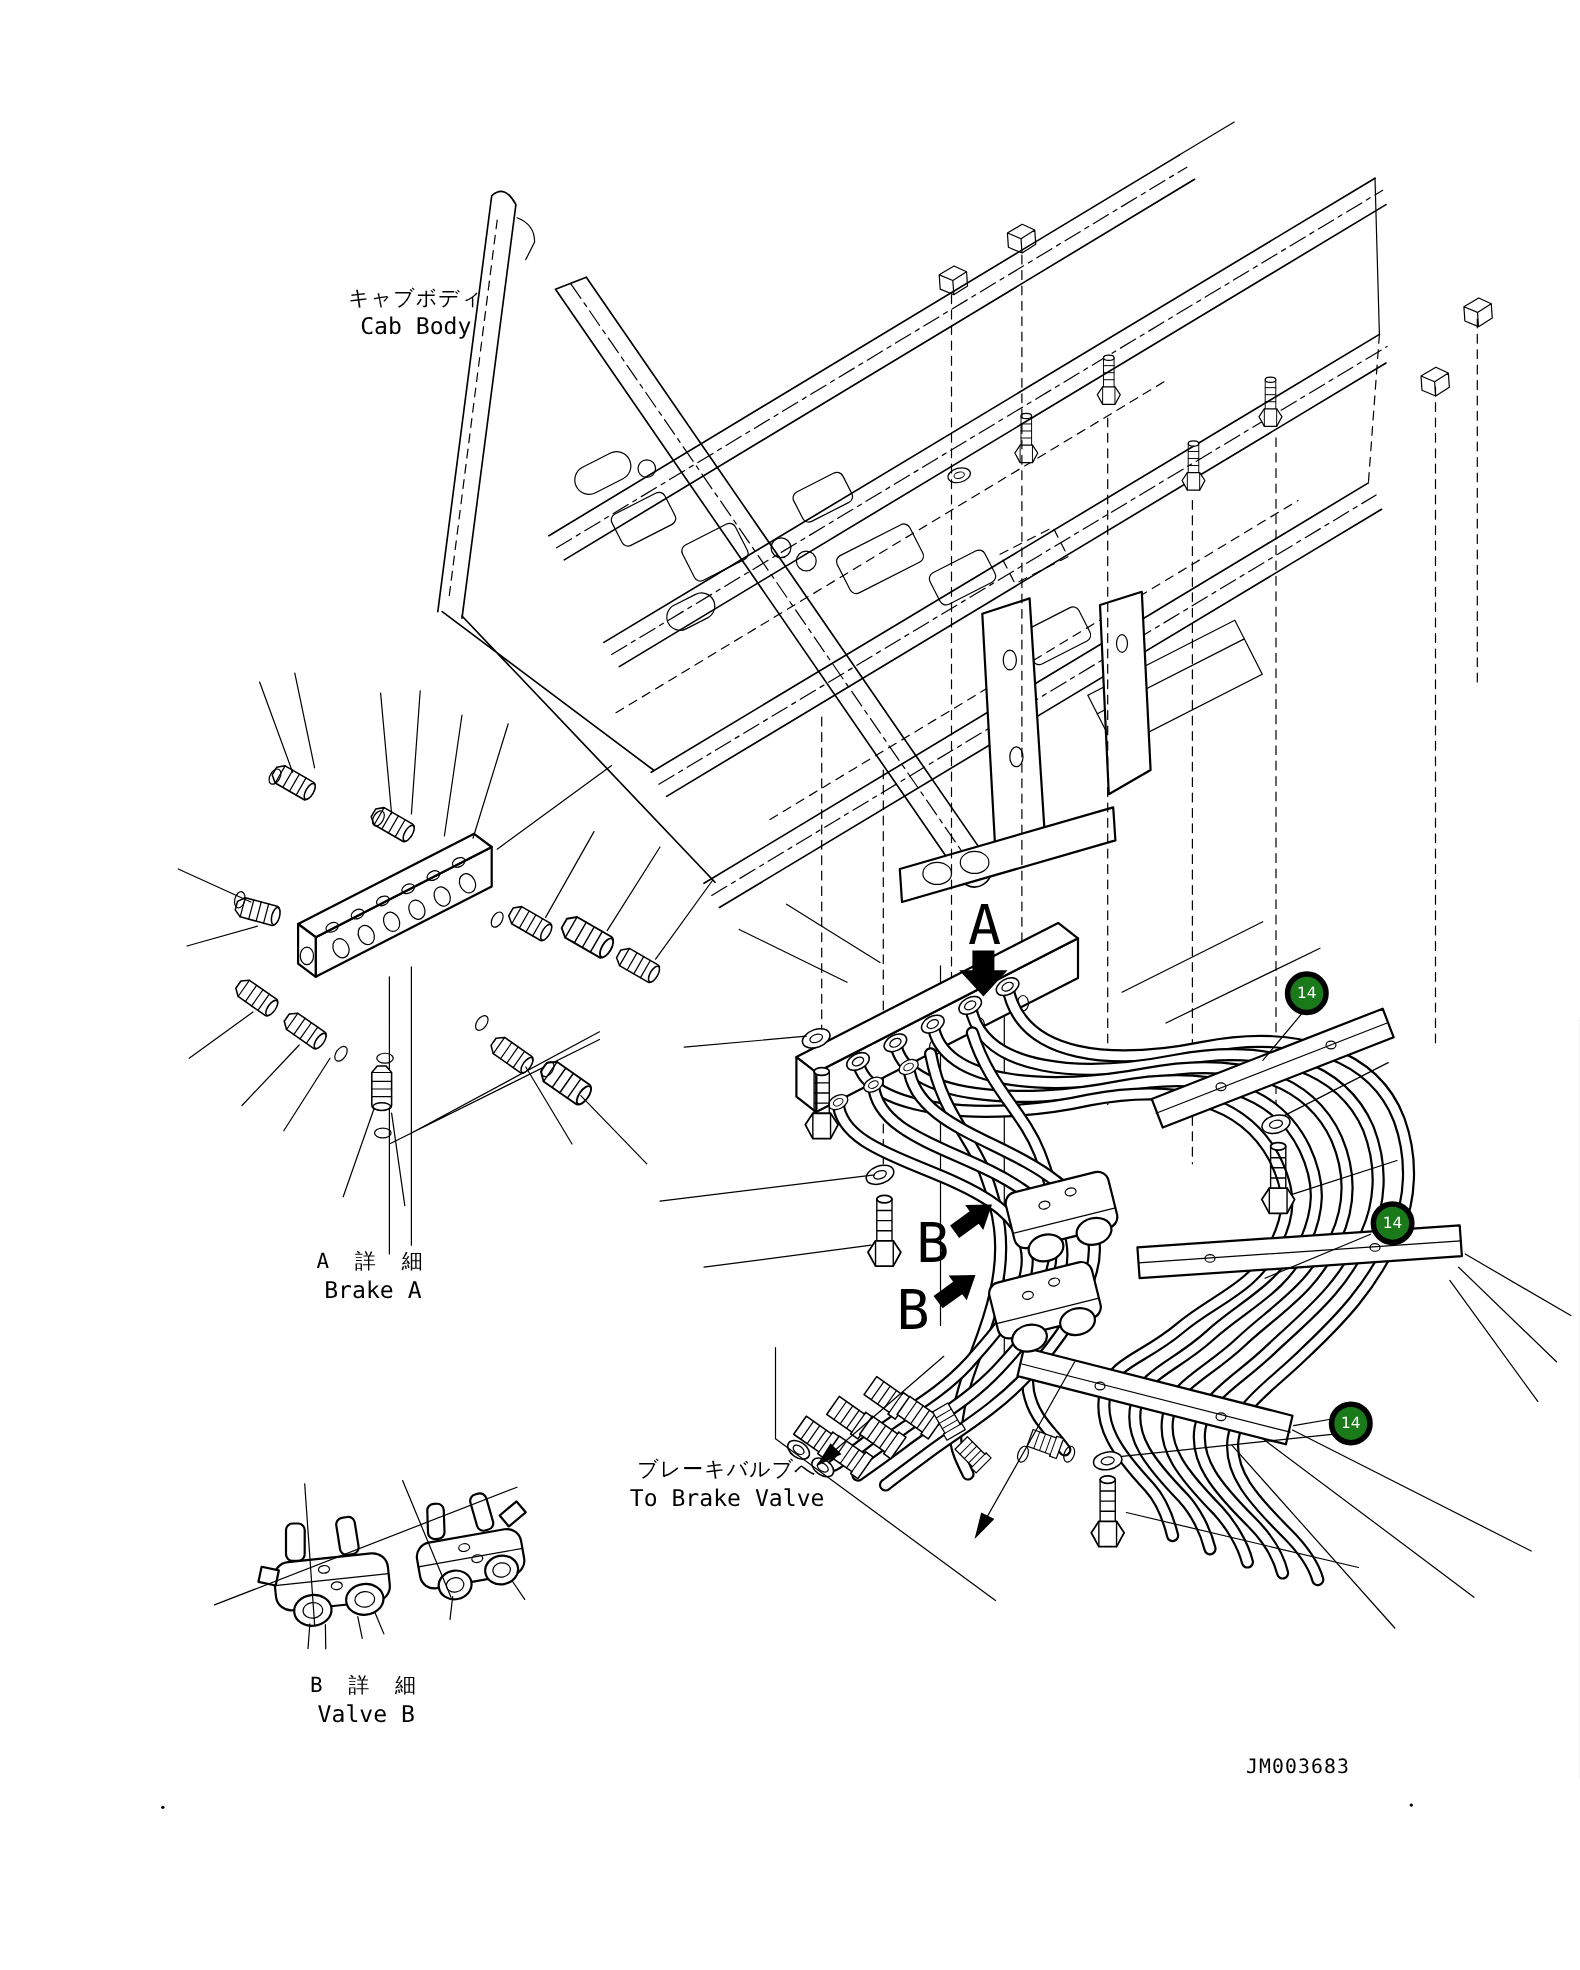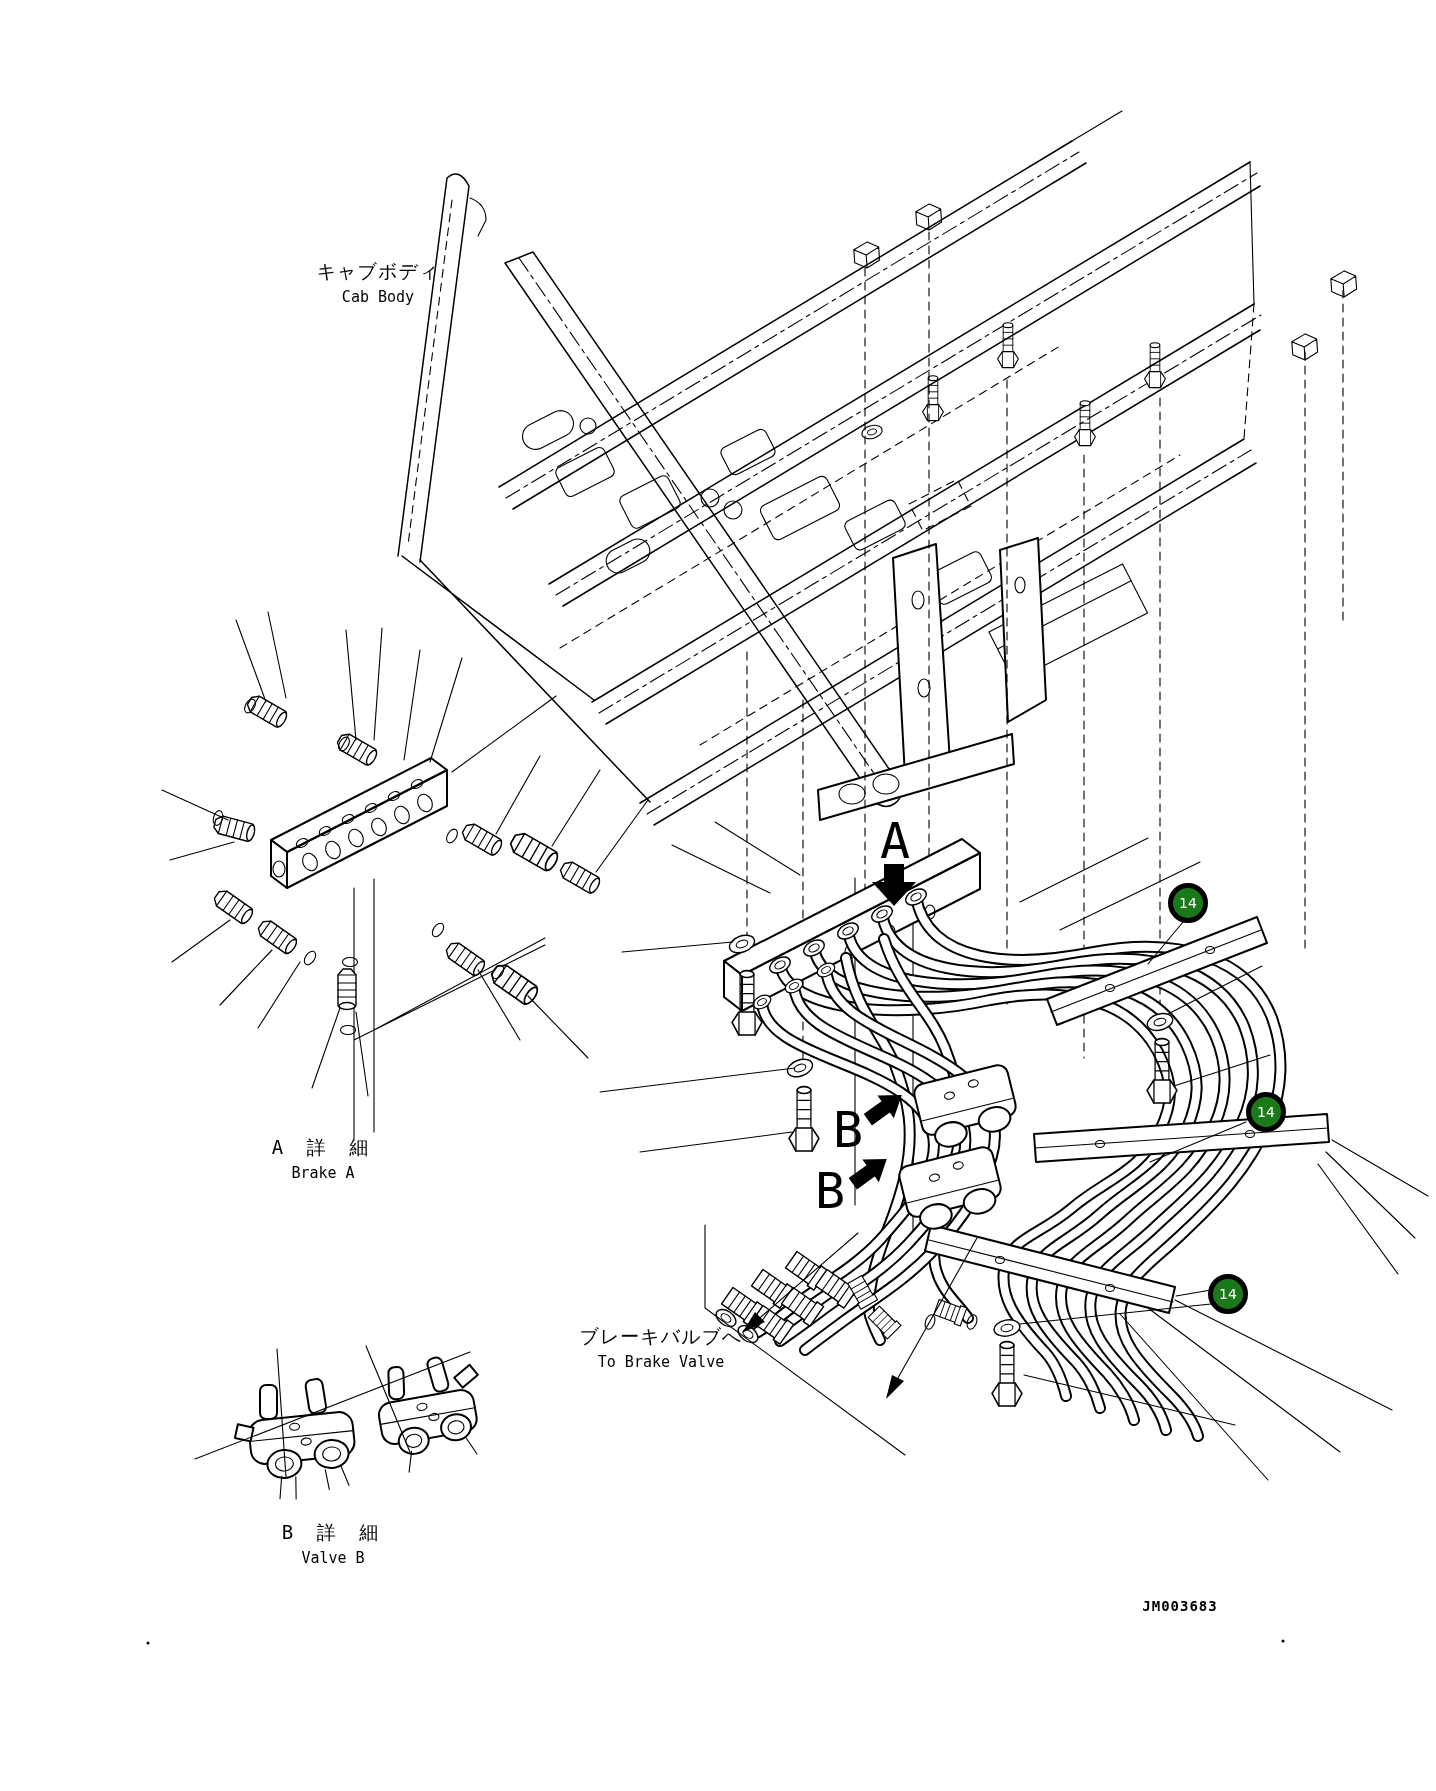--- a/index.html
+++ b/index.html
@@ -1,24 +1,24 @@
 <!DOCTYPE html>
 <html><head>
 <meta charset="utf-8">
 <style>
   html,body{margin:0;padding:0;background:#e8e8e8}
   .stage{position:relative;width:1436px;height:1791px;background:#fff;overflow:hidden;
          font-family:"DejaVu Sans Mono","Liberation Mono",monospace;color:#000}
   .stage svg{position:absolute;left:0;top:0}
   .lbl{position:absolute;transform:translate(-50%,-50%);text-align:center;white-space:nowrap;line-height:26px}
   .jp{font-size:19px;letter-spacing:1px}
-  .en{font-size:15px}
+  .en{font-size:21px}
   .sp{letter-spacing:6px}
   .marker{position:absolute;transform:translate(-50%,-50%);font-size:50px;font-weight:500}
-  .dwg{position:absolute;transform:translate(-50%,-50%);font-size:14px;font-weight:700;letter-spacing:1px}
+  .dwg{position:absolute;transform:translate(-50%,-50%);font-size:18px;font-weight:400;letter-spacing:1px}
   .callout{position:absolute;width:30px;height:30px;border:5px solid #14b8a6;border-radius:50%;
            transform:translate(-50%,-50%);display:flex;align-items:center;justify-content:center;
            font-family:"DejaVu Sans","Liberation Sans",sans-serif;font-size:14px;line-height:1}
   
   .s{stroke:#000;fill:none;stroke-width:1.5;stroke-linecap:round;stroke-linejoin:round}
   .s1{stroke:#000;fill:none;stroke-width:1.1;stroke-linecap:round;stroke-linejoin:round}
   .w{fill:#fff;stroke:#000;stroke-width:2;stroke-linejoin:round}
   .w1{fill:#fff;stroke:#000;stroke-width:1.4;stroke-linejoin:round}
   .blk{fill:#000;stroke:none}
   .hz{stroke:#000;stroke-width:12;fill:none;stroke-linecap:round}
@@ -363,21 +363,21 @@
 
   <circle cx="148" cy="1643" r="1.5" class="blk"></circle>
   <circle cx="1283" cy="1641" r="1.5" class="blk"></circle>
 </svg>
 
 <div class="lbl" style="left:378px;top:284px">
   <div class="jp">キャブボディ</div>
   <div class="en">Cab Body</div>
 </div>
 
-<div class="lbl" style="left:323px;top:1160px">
+<div class="lbl" style="left:339px;top:1160px">
   <div class="jp sp">A 詳 細</div>
   <div class="en">Brake A</div>
 </div>
 
 <div class="lbl" style="left:333px;top:1545px">
   <div class="jp sp">B 詳 細</div>
   <div class="en">Valve B</div>
 </div>
 
 <div class="lbl" style="left:661px;top:1349px">

